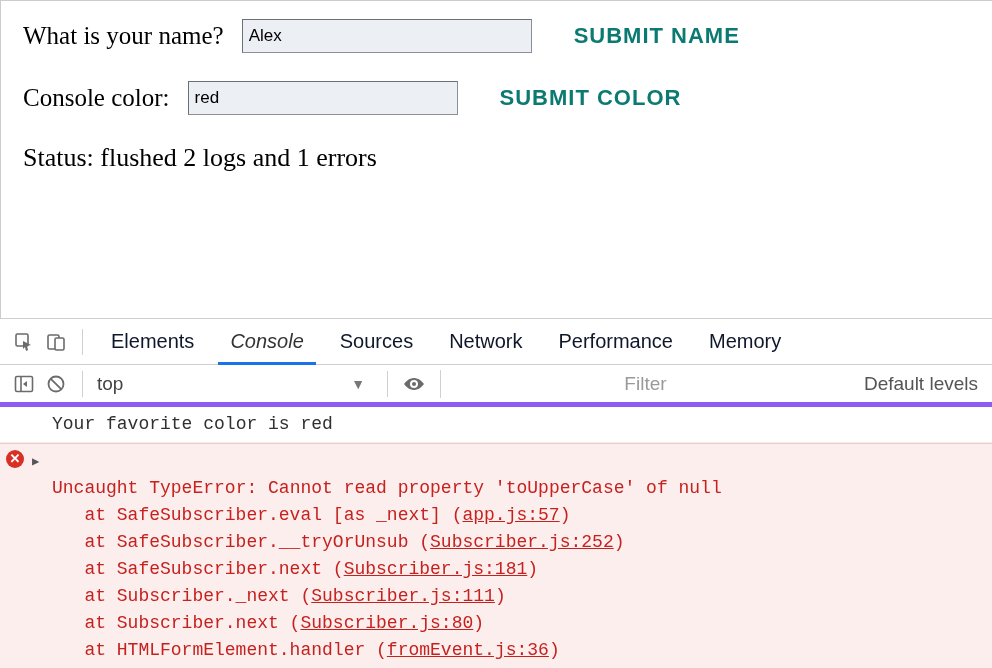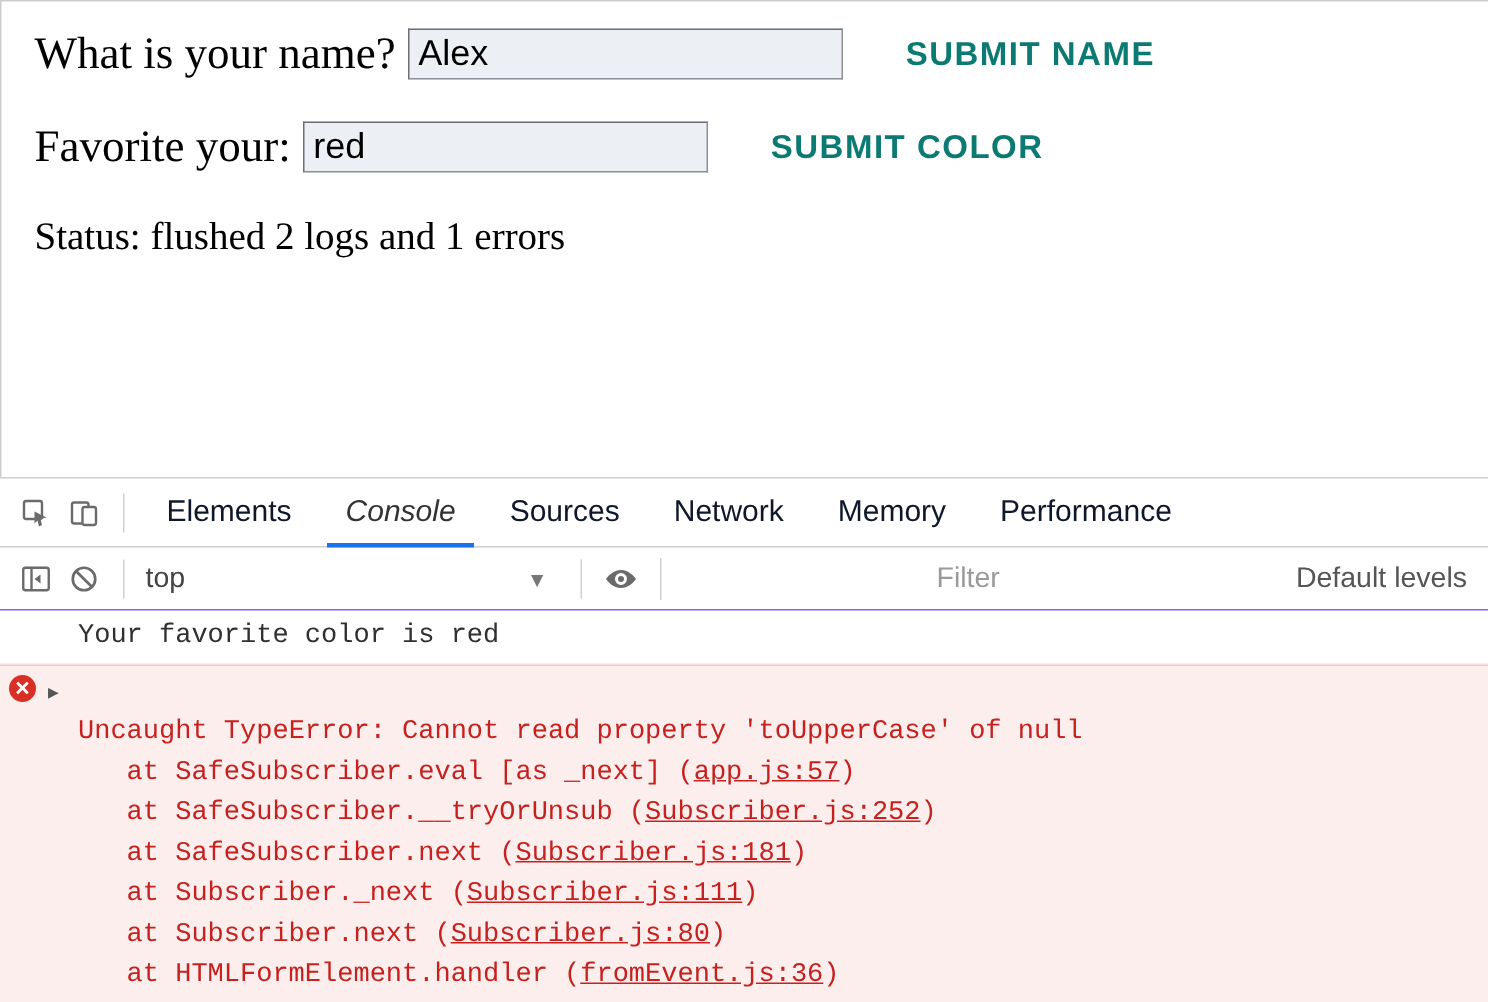--- a/index.html
+++ b/index.html
@@ -19,26 +19,26 @@
   
   .page {
     padding: 18px 20px 10px 22px;
   }
   .form-row {
     display: flex;
     align-items: center;
     margin-bottom: 28px;
   }
   .form-row label {
-    margin-right: 8px;
-    font-size: 30px;
+    margin-right: 18px;
+    font-size: 25px;
   }
   .text-input {
     font-family: Arial, Helvetica, sans-serif;
-    font-size: 24px;
+    font-size: 17px;
     height: 34px;
     padding: 2px 6px;
     background: #eceff4;
     border: 1px solid #8a8f98;
     border-top-color: #6b7077;
     border-left-color: #6b7077;
     width: 290px;
   }
   .submit-link {
     font-family: Arial, Helvetica, sans-serif;
@@ -112,21 +112,21 @@
     right: 6px;
     bottom: -1px;
     height: 3px;
     background: #1a73e8;
   }
 
   .dt-toolbar {
     display: flex;
     align-items: center;
     height: 42px;
-    border-bottom: 1px solid #8b5cf6;
+    border-bottom: 5px solid #8b5cf6;
     padding: 0 8px;
     font-size: 19px;
   }
   .dt-context {
     display: flex;
     align-items: center;
     min-width: 280px;
     padding-right: 12px;
     margin-left: 4px;
     cursor: pointer;
@@ -212,21 +212,21 @@
 
 <div class="page">
 
   <div class="form-row">
     <label>What is your name?</label>
     <input class="text-input" type="text" value="Alex" style="">
     <span class="submit-link">SUBMIT NAME</span>
   </div>
 
   <div class="form-row">
-    <label>Favorite your:</label>
+    <label>Console color:</label>
     <input class="text-input" style="width: 270px;" type="text" value="red">
     <span class="submit-link">SUBMIT COLOR</span>
   </div>
 
   <div class="status-line">
     <span>Status: </span><span>flushed 2 logs and 1 errors</span>
   </div>
 </div>
 
 <div class="devtools">
@@ -243,22 +243,22 @@
         <rect x="2" y="3" width="11" height="14" rx="1.5"></rect>
         <rect x="9" y="6" width="9" height="12" rx="1.5" fill="#fff"></rect>
       </svg>
     </div>
     <div class="dt-divider"></div>
 
     <div class="dt-tab">Elements</div>
     <div class="dt-tab active">Console</div>
     <div class="dt-tab">Sources</div>
     <div class="dt-tab">Network</div>
+    <div class="dt-tab">Performance</div>
     <div class="dt-tab">Memory</div>
-    <div class="dt-tab">Performance</div>
   </div>
 
   <div class="dt-toolbar">
     <div class="dt-iconbtn">
       <svg width="20" height="18" viewBox="0 0 20 18" fill="none" stroke="#6b6b6b" stroke-width="1.6">
         <rect x="1.5" y="1.5" width="17" height="15" rx="1.5"></rect>
         <path d="M7 1.5 V16.5"></path>
         <path d="M9 9 L13 6 V12 Z" fill="#6b6b6b" stroke="none"></path>
       </svg>
     </div>

